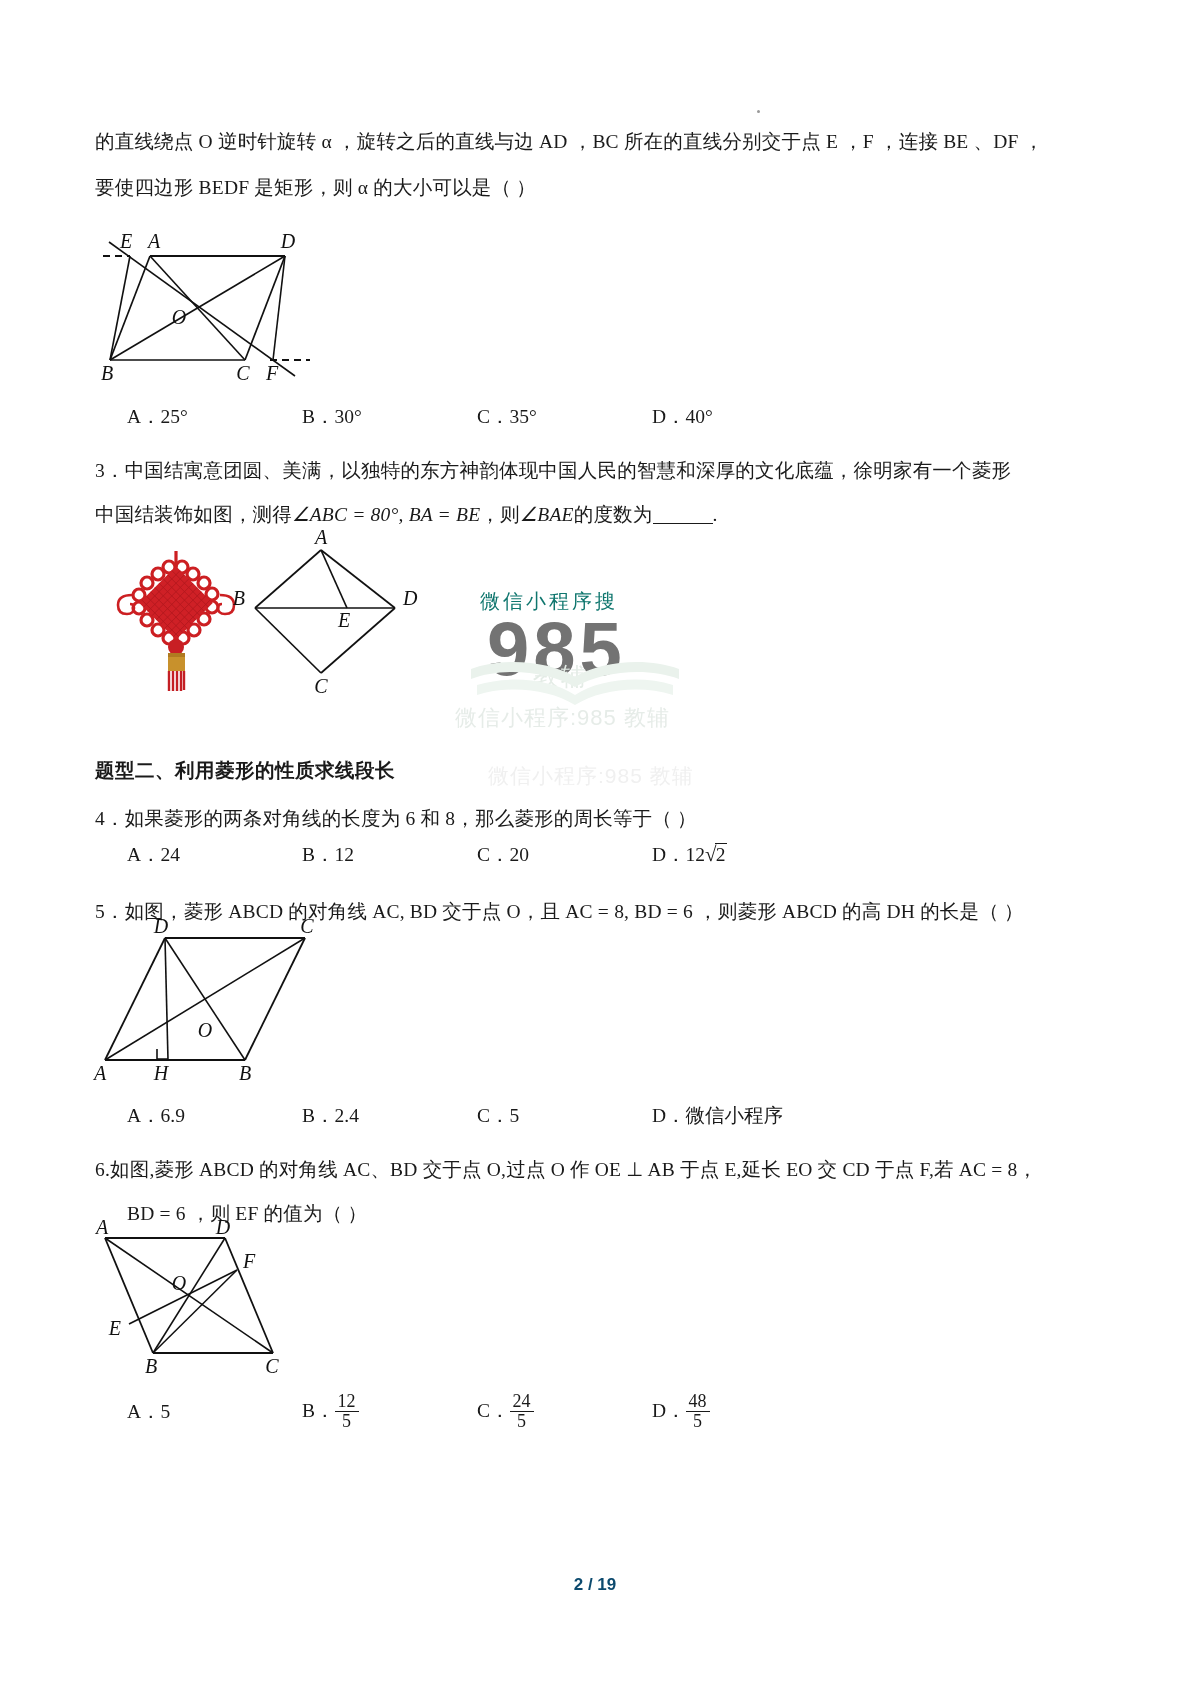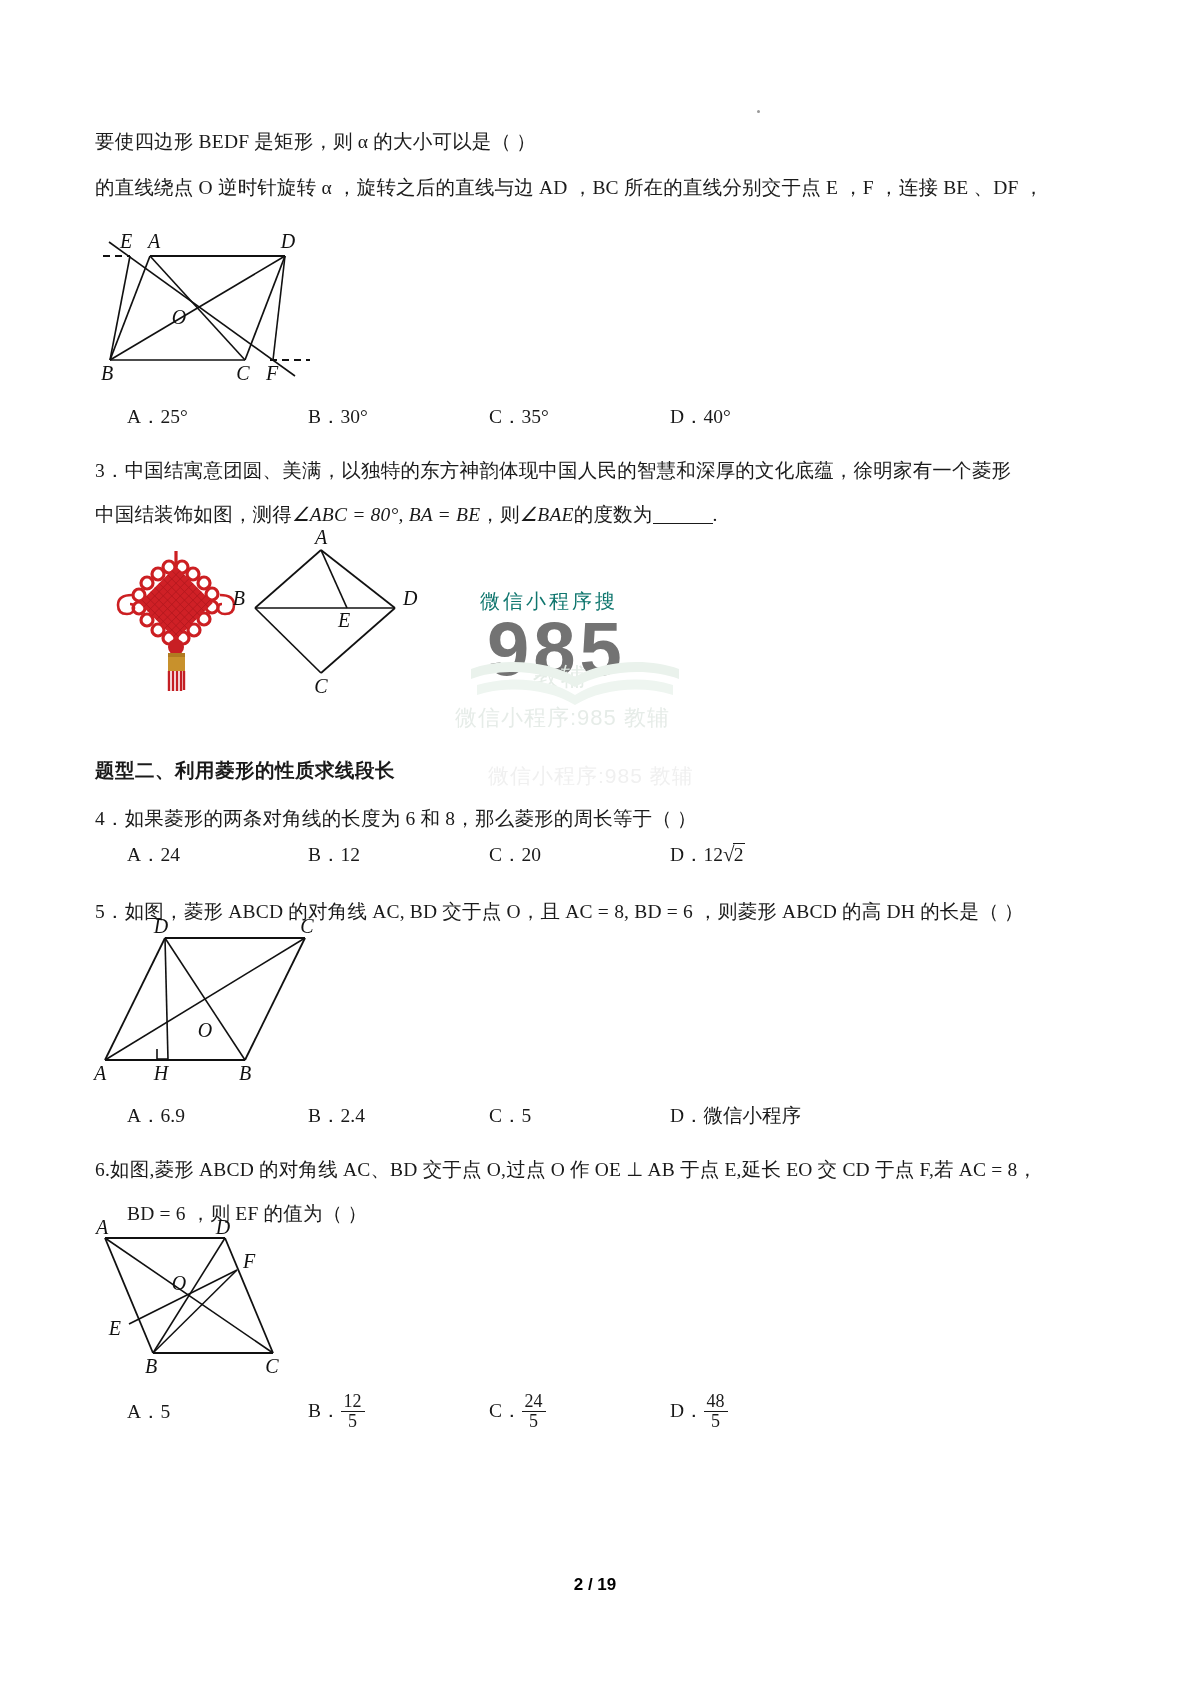--- a/index.html
+++ b/index.html
@@ -39,21 +39,20 @@
   .blank-u {
     display: inline-block;
     width: 60px;
     border-bottom: 1.5px solid #1a1a1a;
     vertical-align: -3px;
   }
   .opts {
     display: flex;
     font-size: 19.5px;
     margin: 0;
-    gap: 6px;
   }
   .opt {
     width: 175px;
     flex: none;
   }
   .opt:first-child { padding-left: 32px; }
   .section-head {
     font-family: "Liberation Sans", sans-serif;
     font-weight: bold;
     font-size: 19.5px;
@@ -94,21 +93,21 @@
   }
   .footer {
     position: absolute;
     left: 0;
     right: 0;
     bottom: 88px;
     text-align: center;
     font-family: "Liberation Sans", sans-serif;
     font-weight: bold;
     font-size: 17px;
-    color: #000000;
+    color: #0c4a6e;
   }
   .knot { position: absolute; }
   .topdot {
     position: absolute;
     left: 757px;
     top: 110px;
     width: 3px;
     height: 3px;
     background: #999;
     border-radius: 50%;
@@ -131,22 +130,22 @@
     <path d="M8 14 C40 2 86 6 112 22 C138 6 184 2 216 14 L216 24 C184 12 140 16 112 32 C84 16 40 12 8 24 Z" fill="#eaf2ec"></path>
     <path d="M14 30 C46 20 88 24 112 40 C136 24 178 20 210 30 L210 40 C178 30 138 34 112 50 C86 34 46 30 14 40 Z" fill="#eef5f0"></path>
   </svg>
 
   <div class="wm-text" style="left:455px; top:703px; font-size:22px; letter-spacing:1px; color:#e6ece8;">微信小程序:985 教辅</div>
 
   <div class="wm-text" style="left:488px; top:762px; font-size:21px; letter-spacing:1px; color:#f0f0f0;">微信小程序:985 教辅</div>
 
   <div class="content">
 
+    <p class="ptext q-line">的直线绕点 O 逆时针旋转 α ，旋转之后的直线与边 AD ，BC 所在的直线分别交于点 E ，F ，连接 BE 、DF ，</p>
     <p class="ptext q-line">要使四边形 BEDF 是矩形，则 α 的大小可以是（      ）</p>
-    <p class="ptext q-line">的直线绕点 O 逆时针旋转 α ，旋转之后的直线与边 AD ，BC 所在的直线分别交于点 E ，F ，连接 BE 、DF ，</p>
   </div>
 
   <svg class="fig" style="left:95px; top:228px;" width="320" height="160" viewBox="0 0 320 160">
 
     <line x1="8" y1="28" x2="35" y2="28" stroke="#111" stroke-width="1.8" stroke-dasharray="7,5"></line>
     <line x1="175" y1="132" x2="215" y2="132" stroke="#111" stroke-width="1.8" stroke-dasharray="7,5"></line>
 
     <line x1="14" y1="14" x2="200" y2="148" stroke="#111" stroke-width="1.6"></line>
 
     <line x1="55" y1="28" x2="190" y2="28" stroke="#111" stroke-width="2.1"></line>

